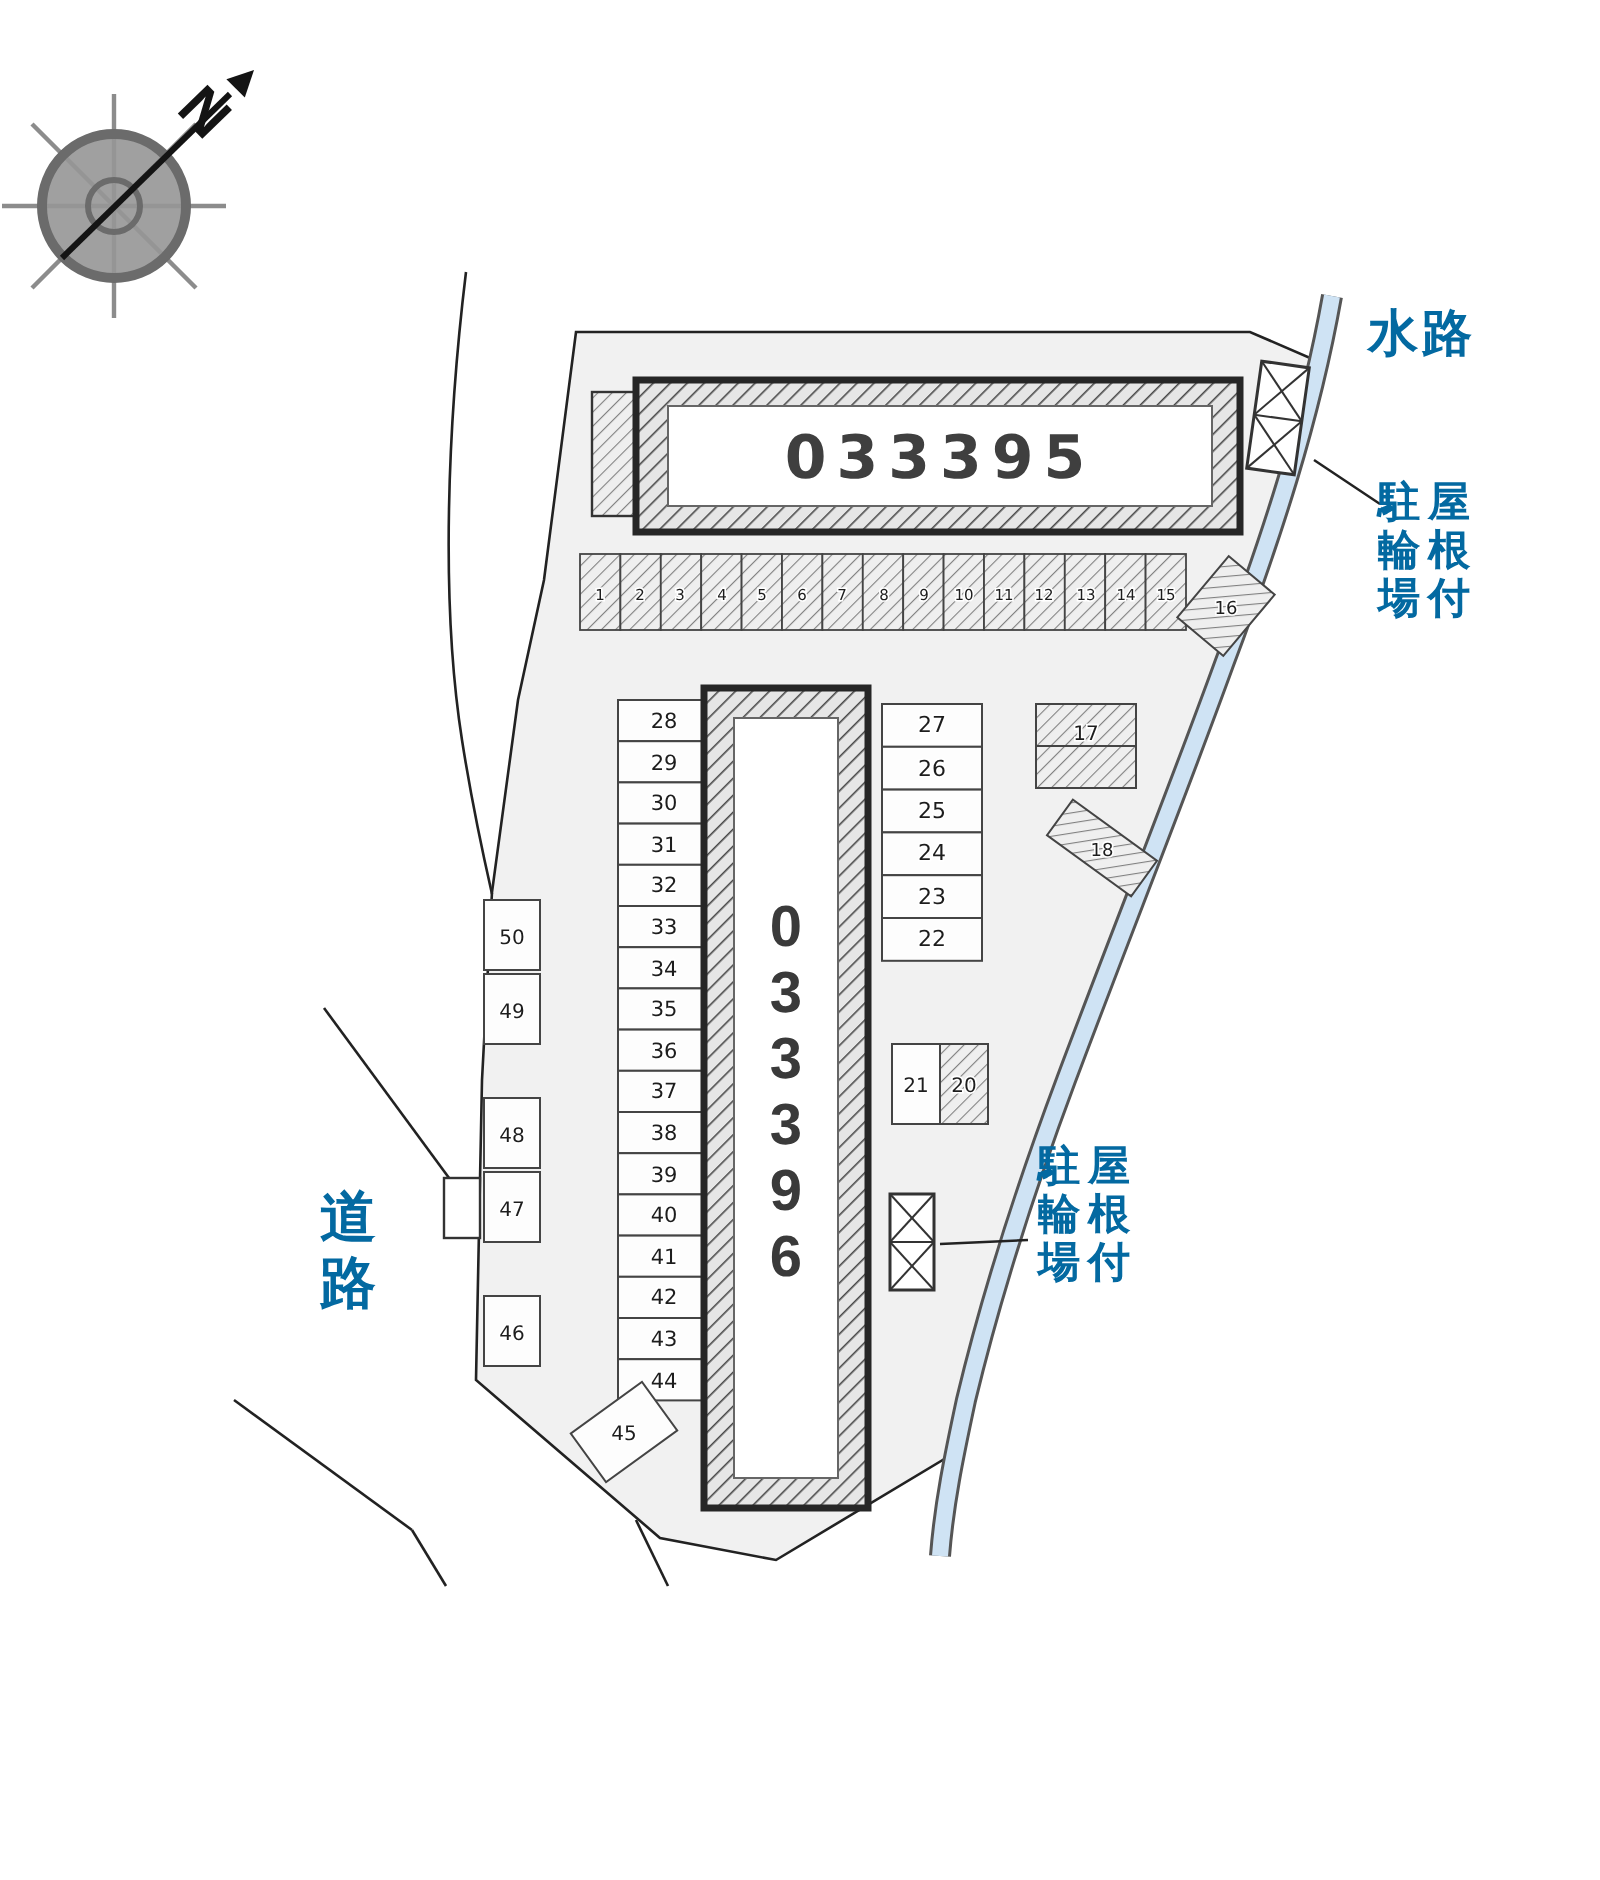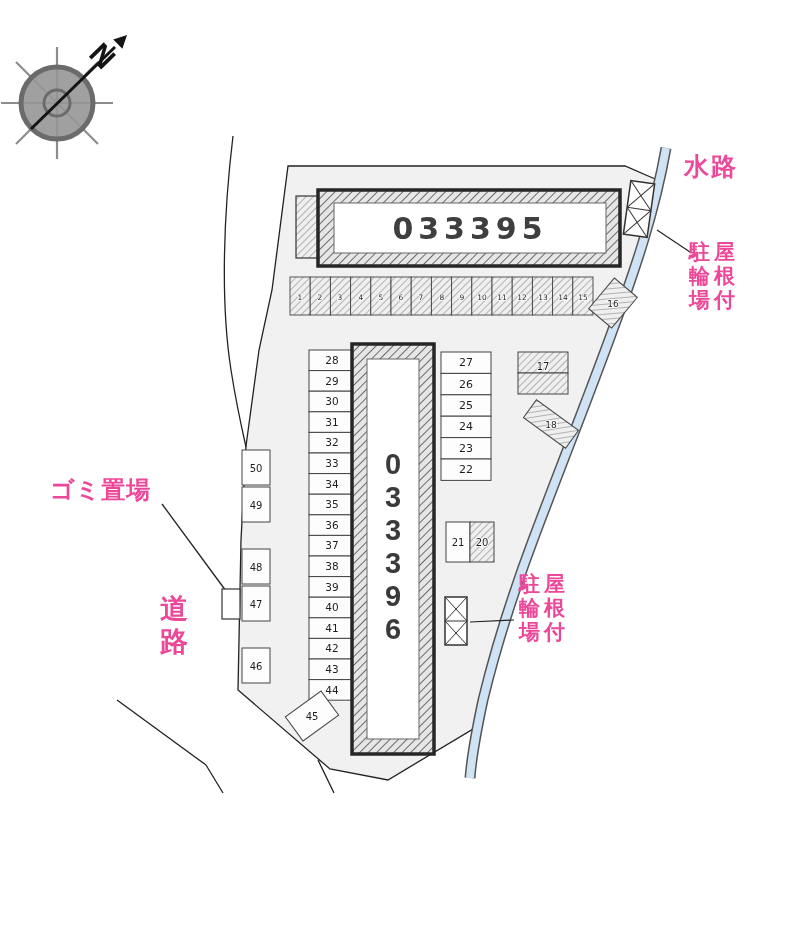--- a/index.html
+++ b/index.html
@@ -1,21 +1,21 @@
 <!DOCTYPE html>
 <html><head>
 <meta charset="utf-8">
 <style>
   html,body{margin:0;padding:0;background:#ffffff;}
   .stage{
     position:relative;width:800px;height:940px;background:#ffffff;overflow:hidden;
     font-family:"Liberation Sans","DejaVu Sans",sans-serif;color:#111;
   }
   .stage svg{position:absolute;left:0;top:0;}
-  .jp{position:absolute;color:#ec4899;}
+  .jp{position:absolute;color:#0369a1;}
   .vtext{white-space:pre;text-align:center;}
   .bike-label{display:flex;gap:2px;font-weight:700;font-size:21px;line-height:1.15;}
   .bike-label .col{width:23px;}
   .road-label{font-size:28px;font-weight:700;line-height:1.18;}
   .waterway-label{font-size:25px;font-weight:600;letter-spacing:2px;}
   .garbage-label{font-size:24px;font-weight:600;letter-spacing:1px;}
   .bldg-num-v{
     font-size:29px;font-weight:600;color:#3a3a3a;line-height:33px;letter-spacing:0;
     width:30px;text-align:center;
   }
@@ -249,21 +249,20 @@
 
 <div class="jp bike-label" style="left:518px;top:572px;">
   <div class="col vtext">駐
 輪
 場</div>
   <div class="col vtext">屋
 根
 付</div>
 </div>
 
-<div class="jp garbage-label" style="left:50px;top:474px;">ゴミ置場</div>
 
 <div class="jp road-label vtext" style="left:160px;top:592px;">道
 路</div>
 
 <div class="jp bldg-num-v vtext" style="left:378px;top:448px;">0
 3
 3
 3
 9
 6</div>

